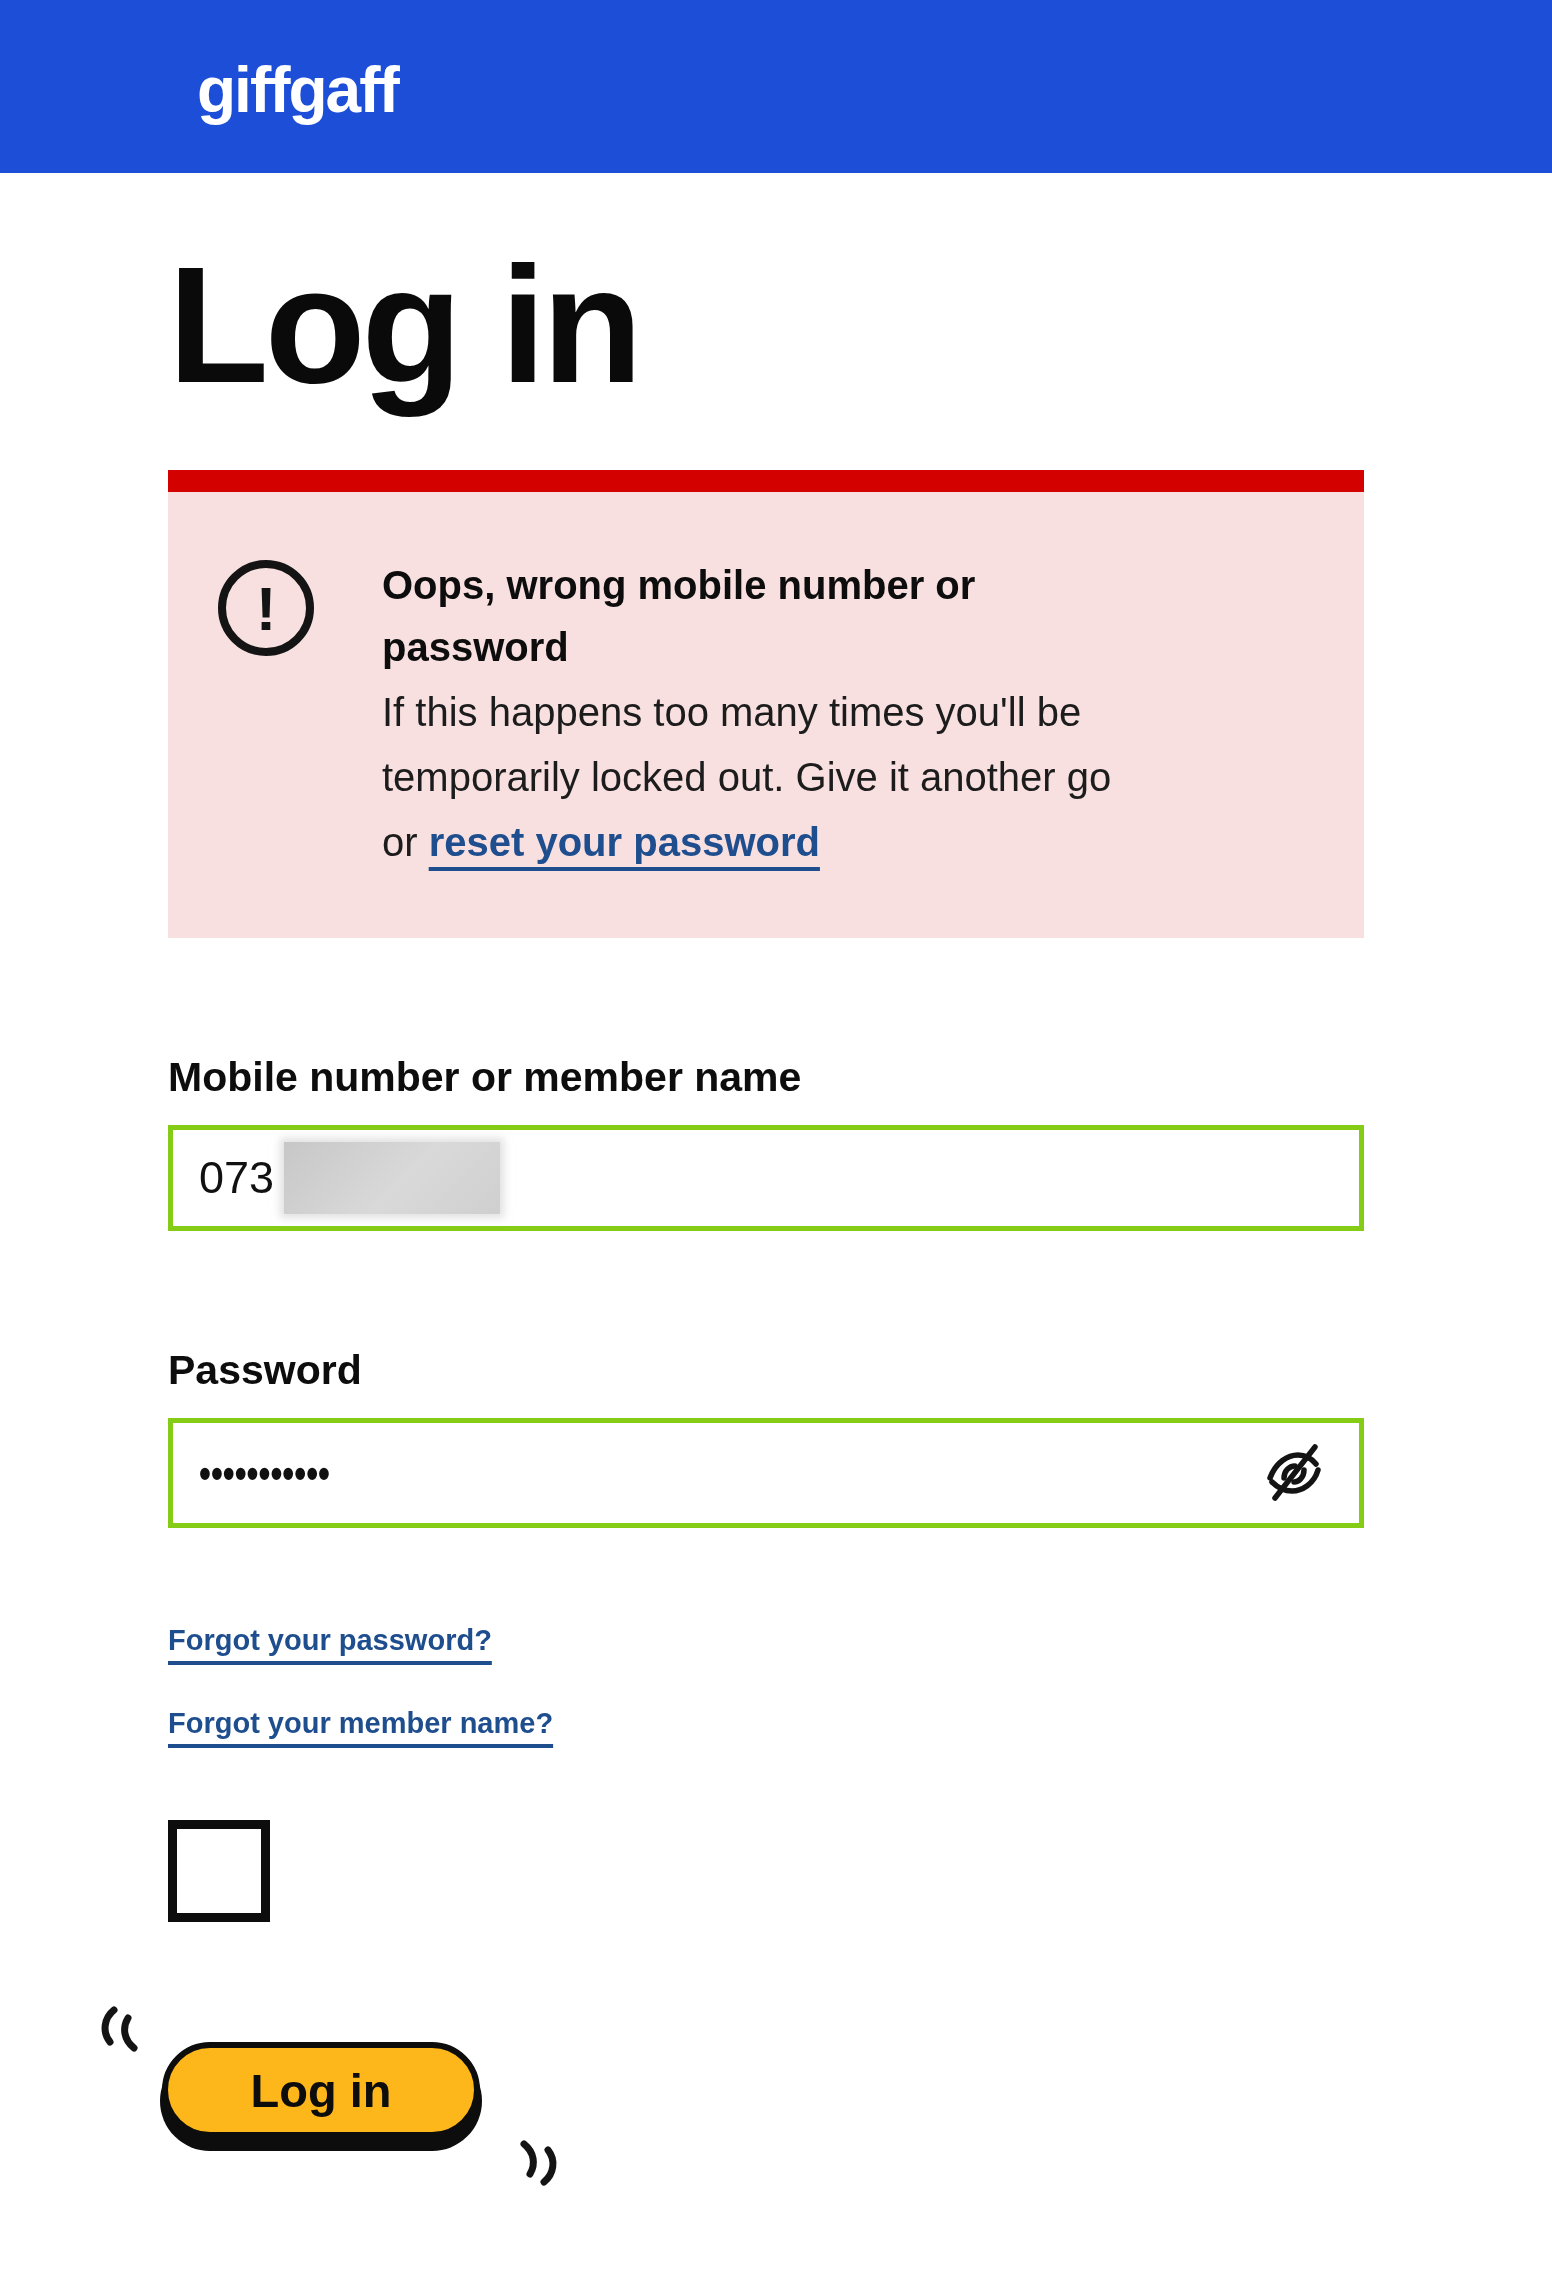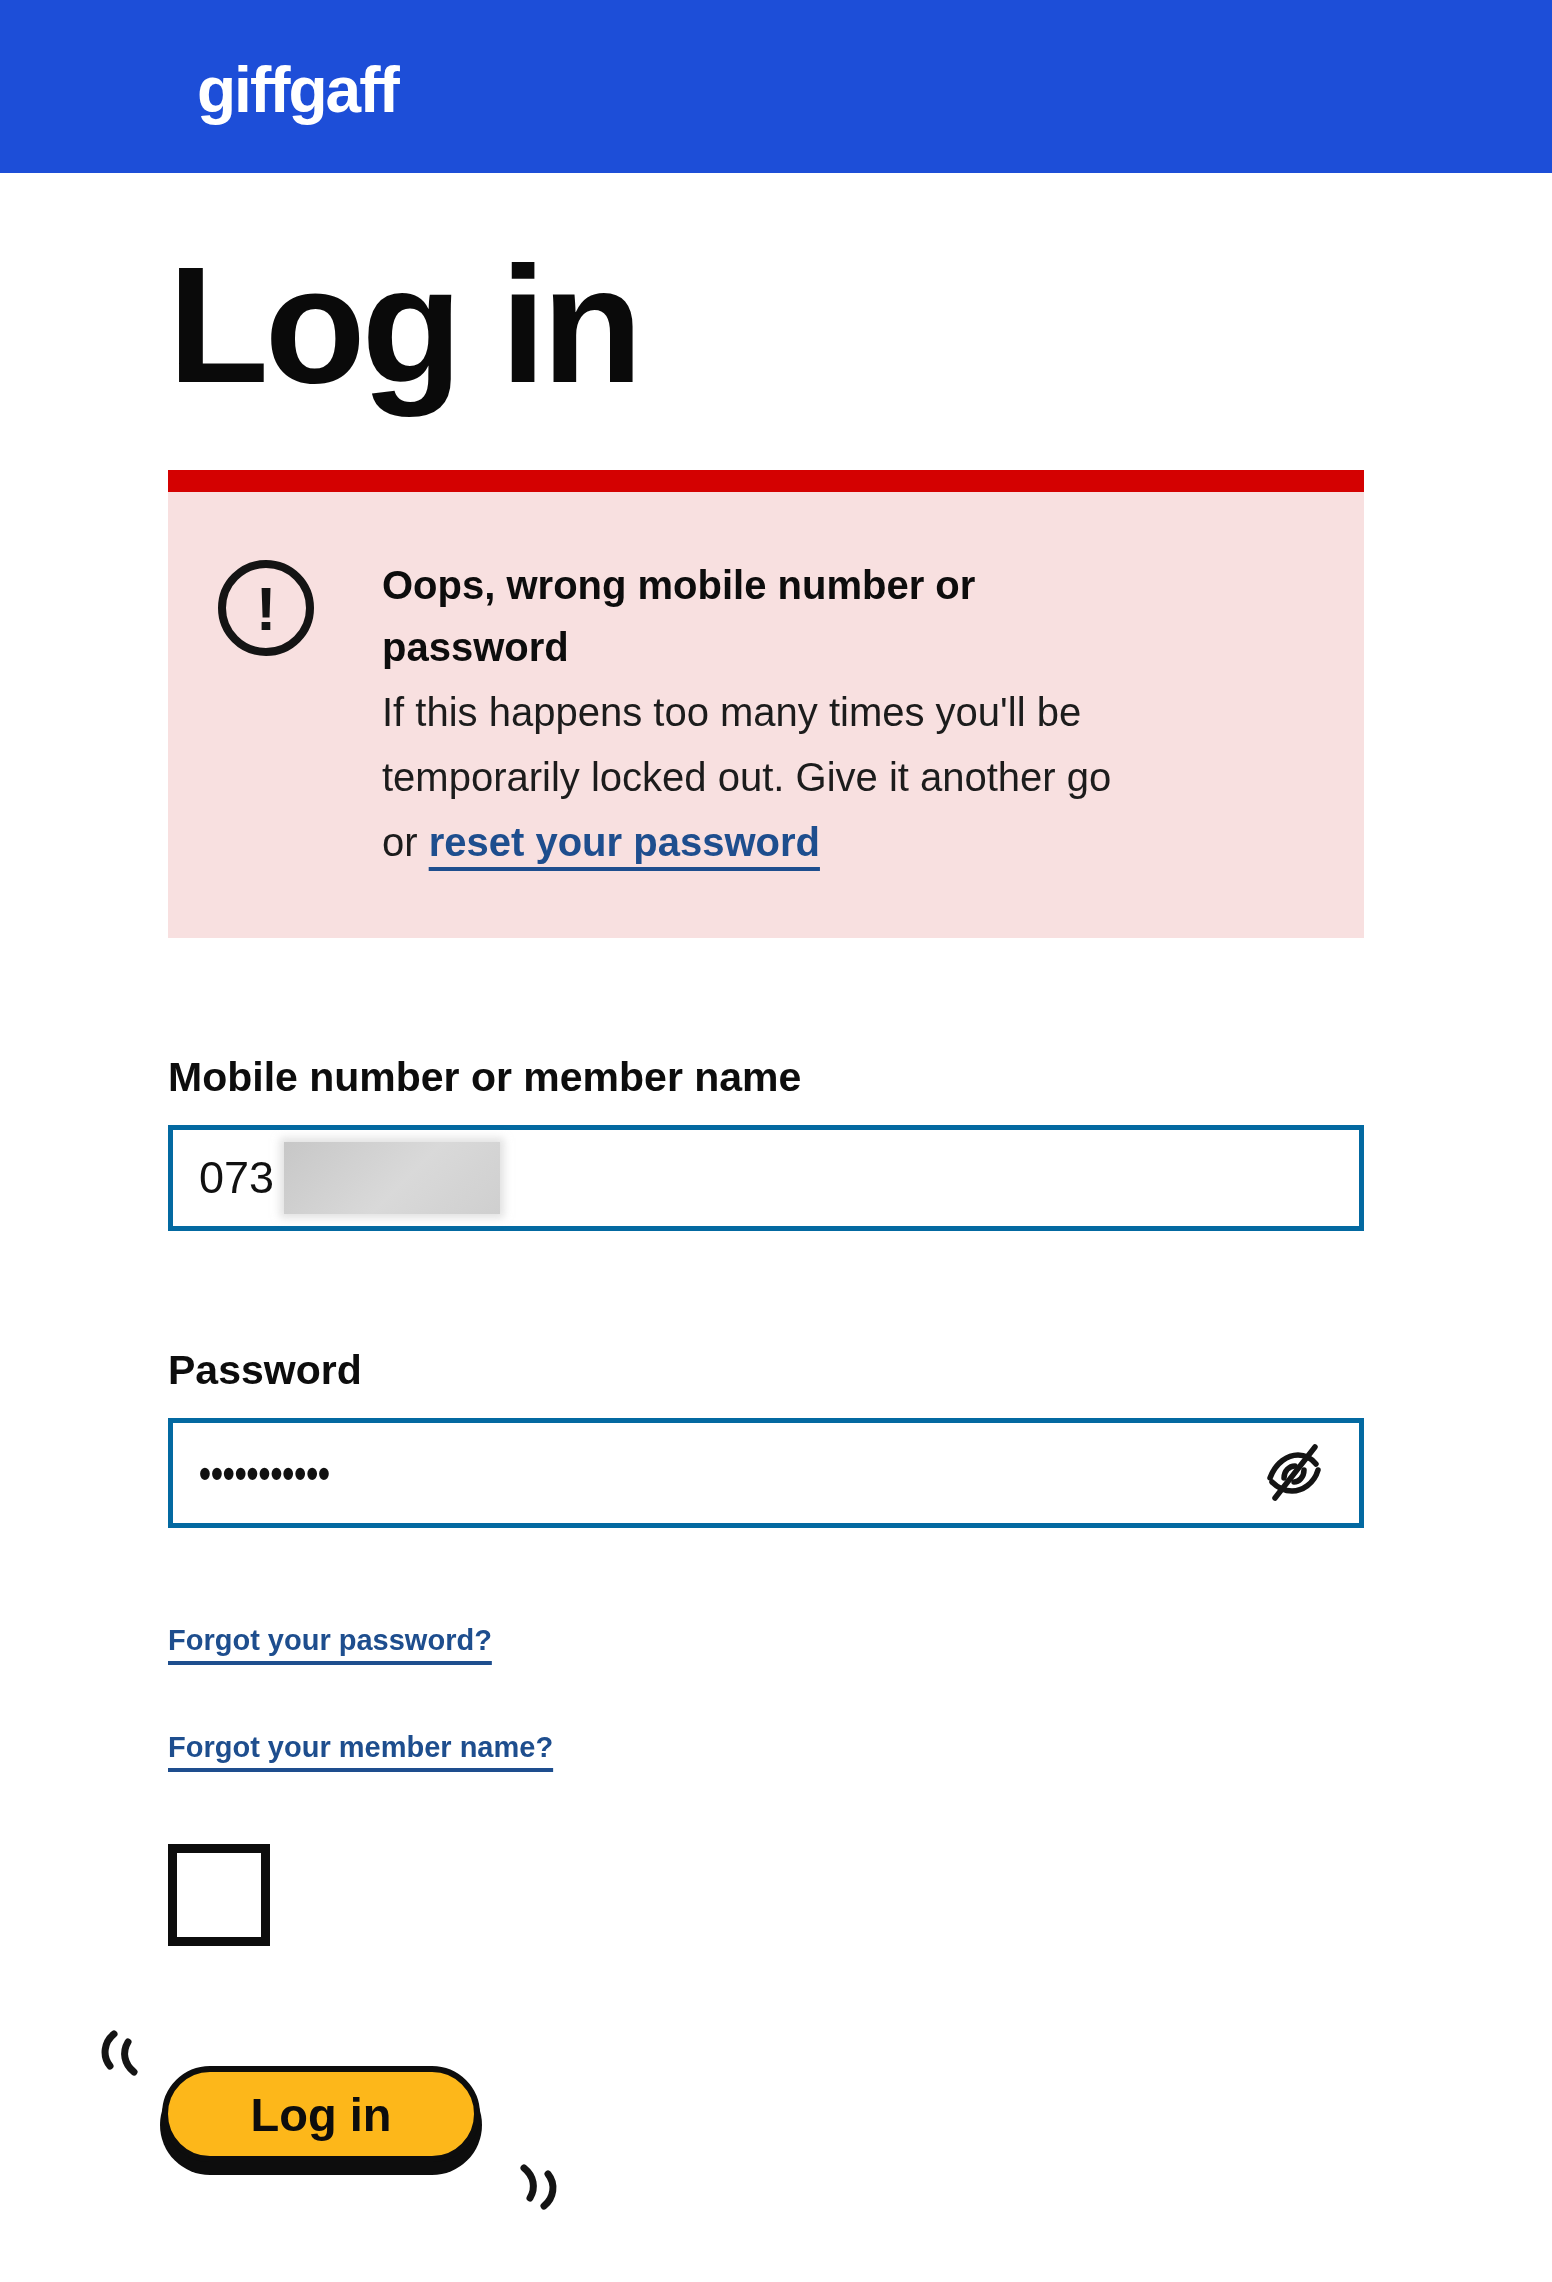--- a/index.html
+++ b/index.html
@@ -62,21 +62,21 @@
     cursor:pointer;
   }
   
   .field-label{
     font-size:41px;font-weight:800;color:#0d0d0d;
     margin-top:116px;
   }
   .text-box{
     margin-top:24px;
     width:100%;height:106px;
-    background:#fff;border:5px solid #0369a1;
+    background:#fff;border:5px solid #84cc16;
     display:flex;align-items:center;
     padding:0 26px;
     font-size:45px;color:#111;
   }
   .redacted{
     width:216px;height:72px;margin-left:10px;
     background:linear-gradient(135deg,#c7c7c7 0%,#d9d9d9 55%,#cfcfcf 100%);
     box-shadow:0 0 8px 4px rgba(200,200,200,.55);
   }
   .pw-box{justify-content:space-between;height:110px;}
@@ -86,21 +86,21 @@
   }
   .eye-btn{
     width:78px;height:78px;border:none;background:none;padding:0;
     display:flex;align-items:center;justify-content:center;cursor:pointer;
   }
   .forgot-link{
     display:inline-block;
     font-size:29px;font-weight:800;
   }
   .fp{margin-top:96px;}
-  .fm{margin-top:74px;}
+  .fm{margin-top:50px;}
   
   .remember-row{
     margin-top:80px;
     display:flex;align-items:center;
   }
   .checkbox{
     width:102px;height:102px;
     border:9px solid #0d0d0d;background:#fff;
     flex:0 0 auto;cursor:pointer;
   }

